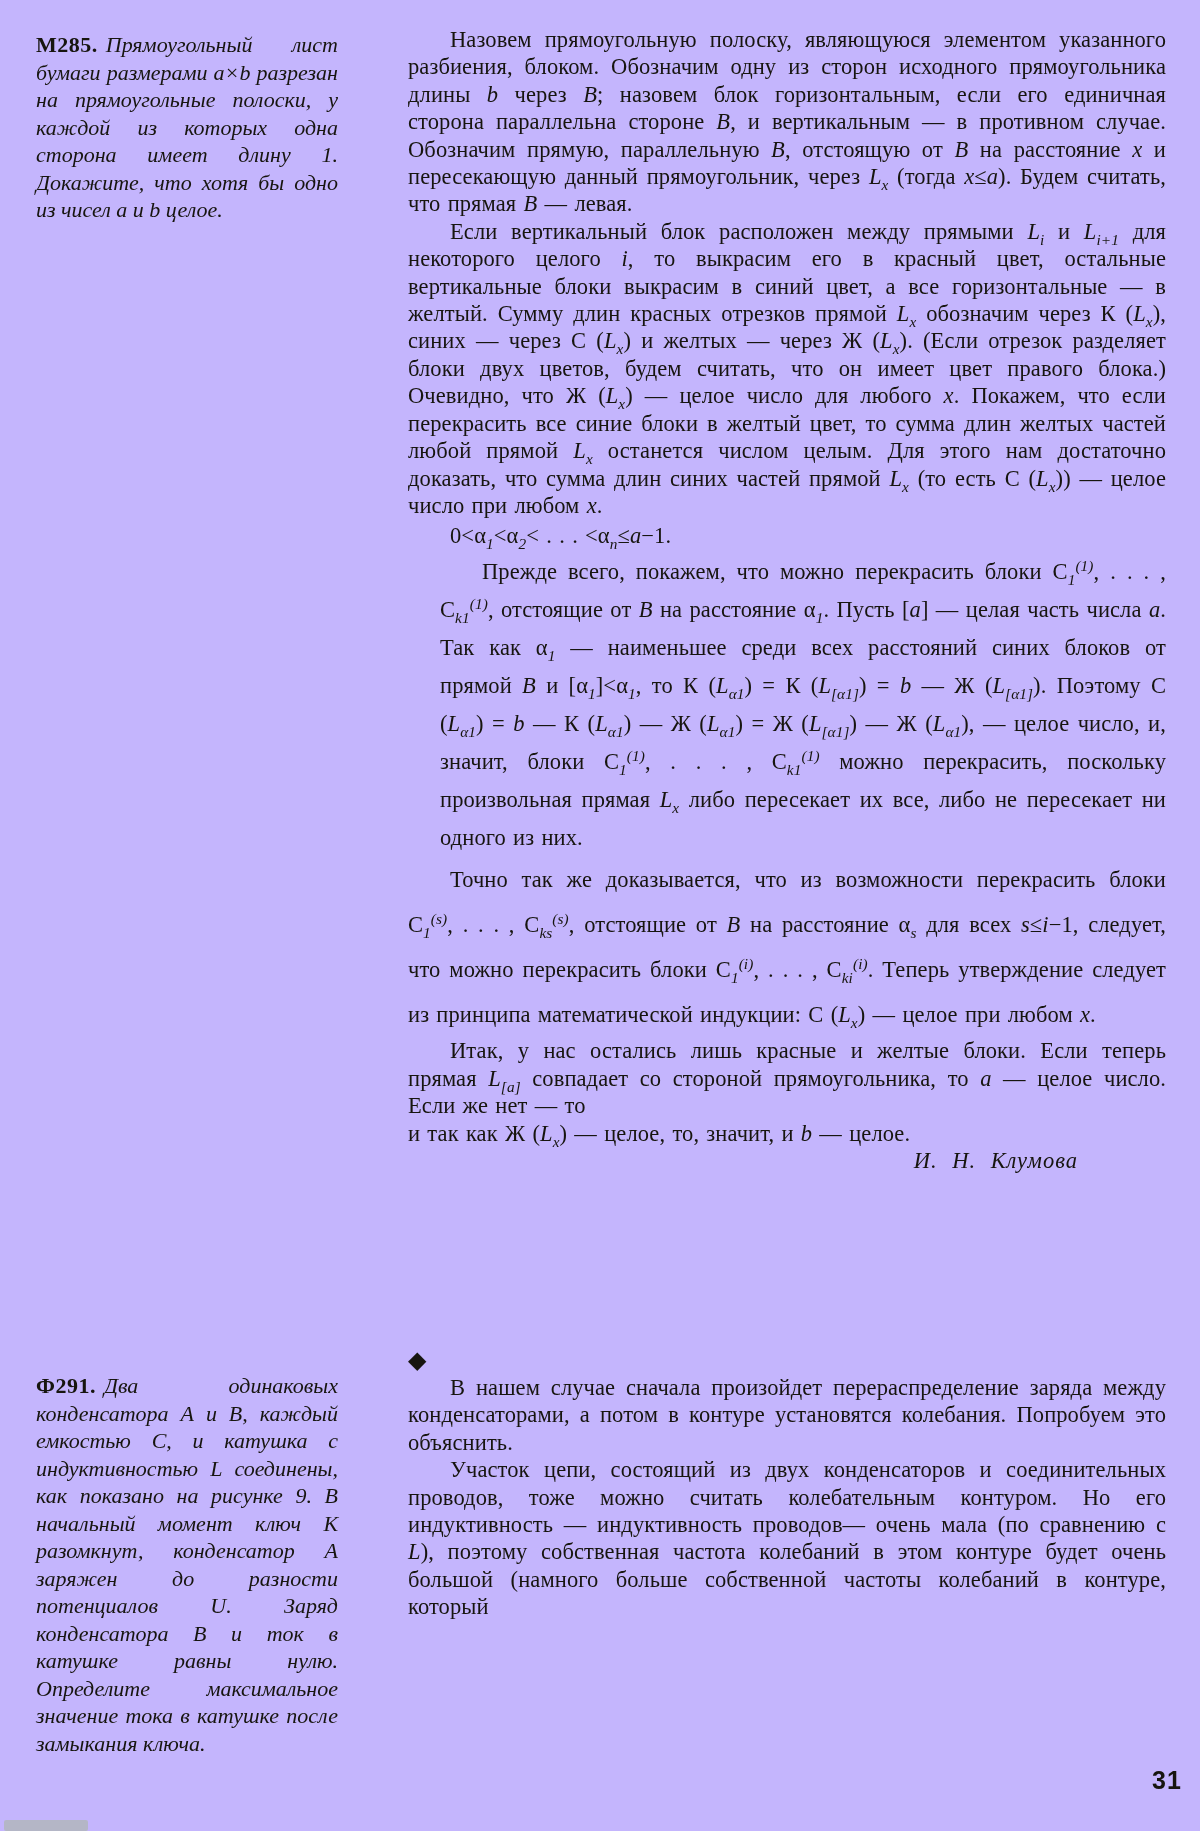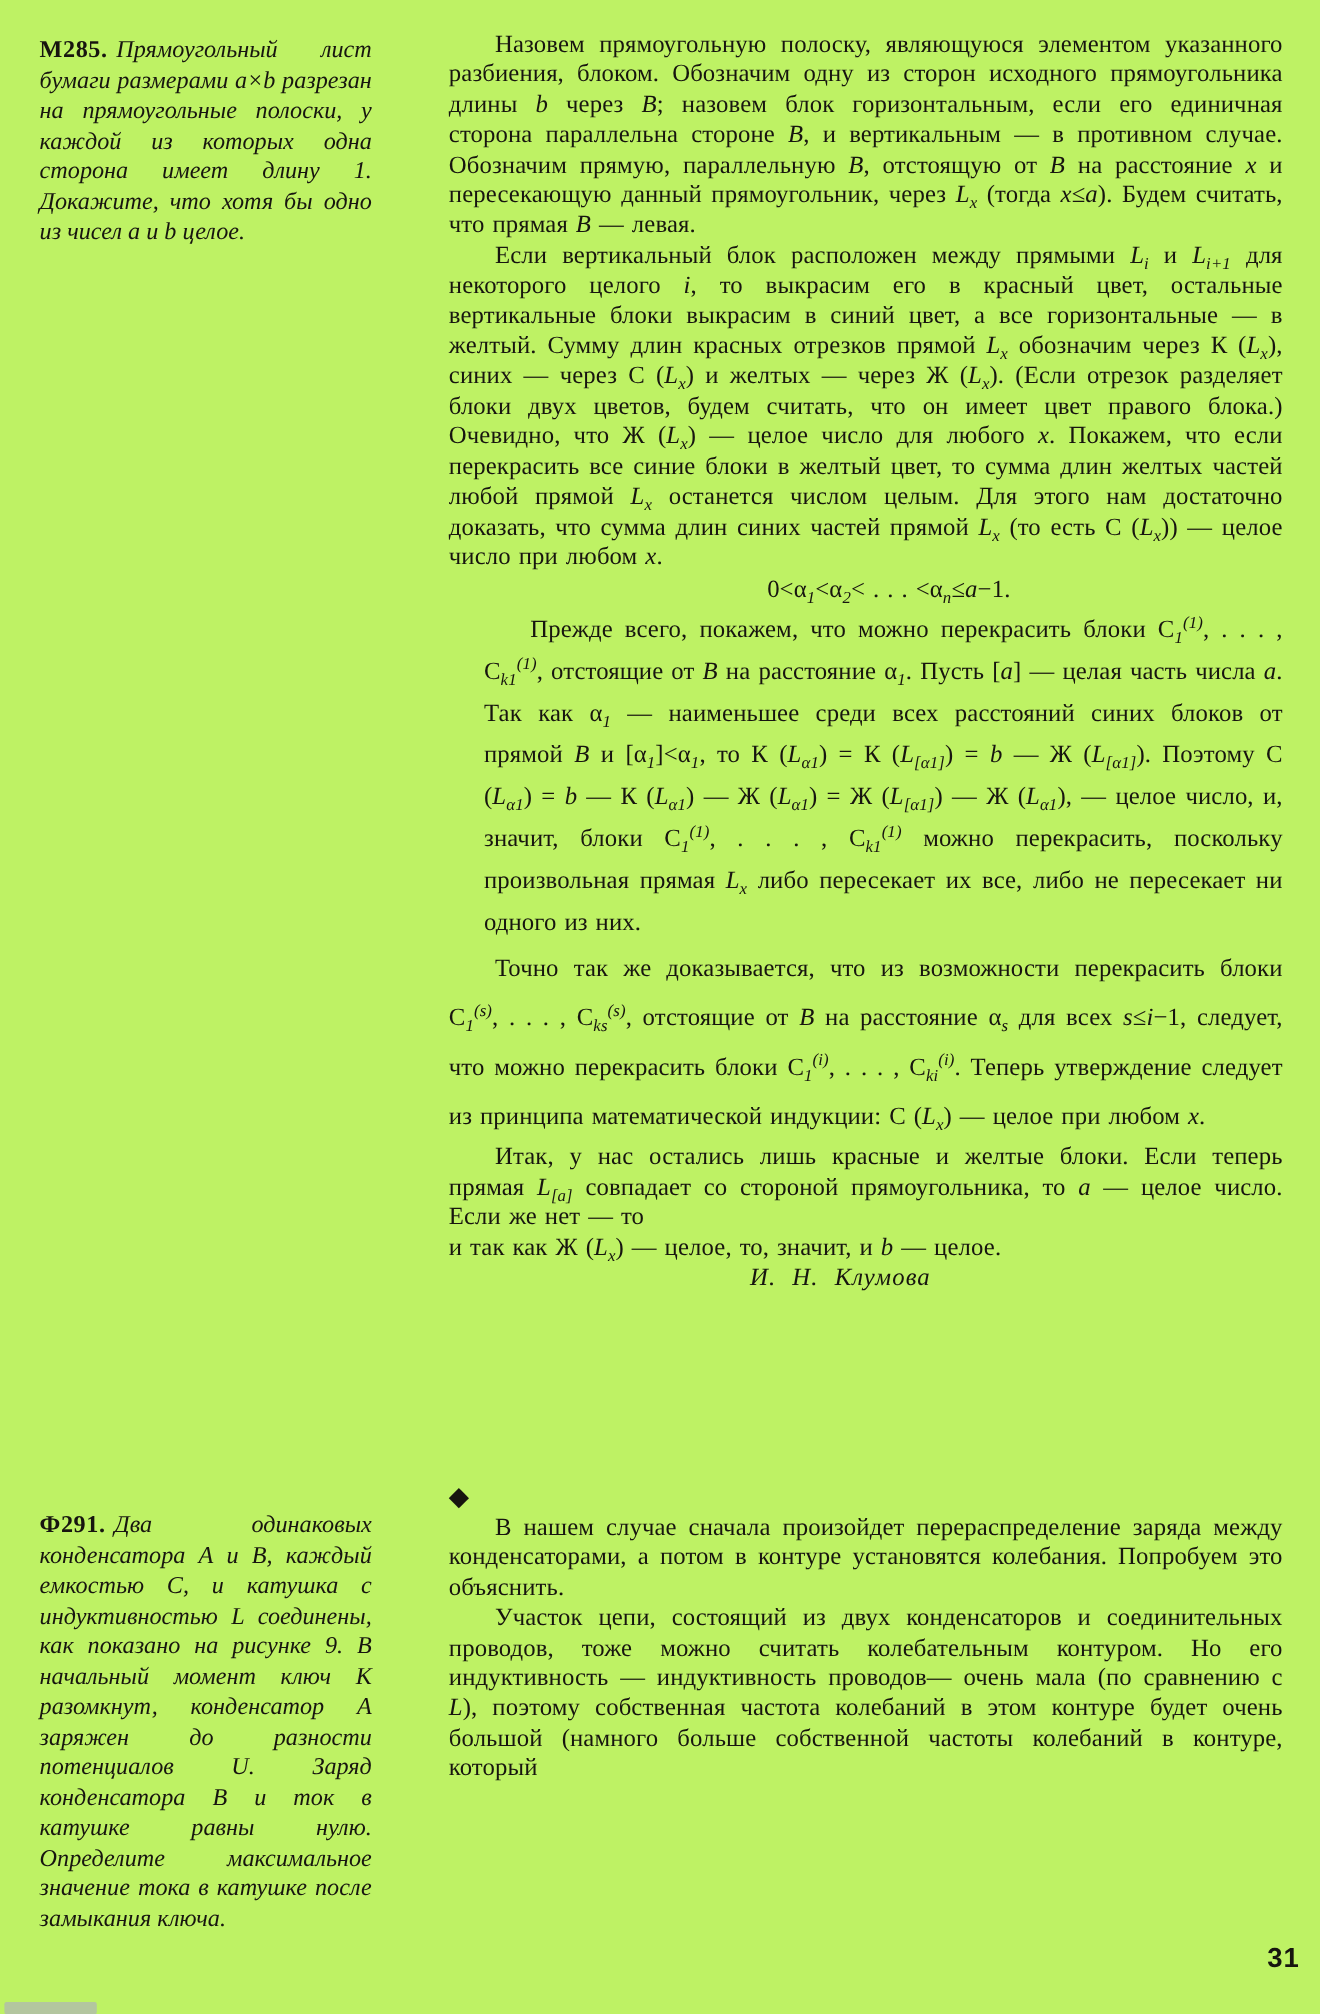--- a/index.html
+++ b/index.html
@@ -1,19 +1,19 @@
 <!DOCTYPE html>
 <html lang="ru"><head>
 <meta charset="utf-8">
 <style>
   html,body{margin:0;padding:0;background:#e8e6e0;}
   .page{
     position:relative;
     width:1200px;height:1831px;
-    background:#bef264;
+    background:#c4b5fd;
     font-family:"Liberation Serif","DejaVu Serif",serif;
     color:#17150f;
     overflow:hidden;
   }
   
   .problem{
     position:absolute;left:36px;width:302px;
     font-style:italic;
     font-size:22px;line-height:27.5px;
     text-align:justify;
@@ -31,29 +31,29 @@
     text-align:justify;
     word-spacing:1.5px;letter-spacing:.1px;
   }
   .sol-m285{top:26px;}
   .sol-f291{top:1346px;}
   .solution p{margin:0;text-indent:42px;}
   .solution p.noindent{text-indent:0;}
   .solution p.airy{line-height:38px;margin-left:32px;}
   .solution p.airier{line-height:45px;}
   .formula{
-    text-align:center;text-indent:0;
+    text-align:left;text-indent:0;
     margin:9px 0 7px 0;
     line-height:34px;
   }
   sub,sup{font-size:68%;font-style:italic;line-height:0;}
   sup{vertical-align:super;}
   sub{vertical-align:sub;}
   .signature{
-    text-align:center;font-style:italic;text-indent:0;
+    text-align:right;font-style:italic;text-indent:0;
     padding-right:88px;margin-top:9px;
     letter-spacing:1px;word-spacing:8px;
   }
   .diamond{
     font-size:24px;line-height:28px;
     margin:0 0 6px 14px;
     text-indent:0;text-align:left;
     font-family:"DejaVu Sans",sans-serif;
   }
   

